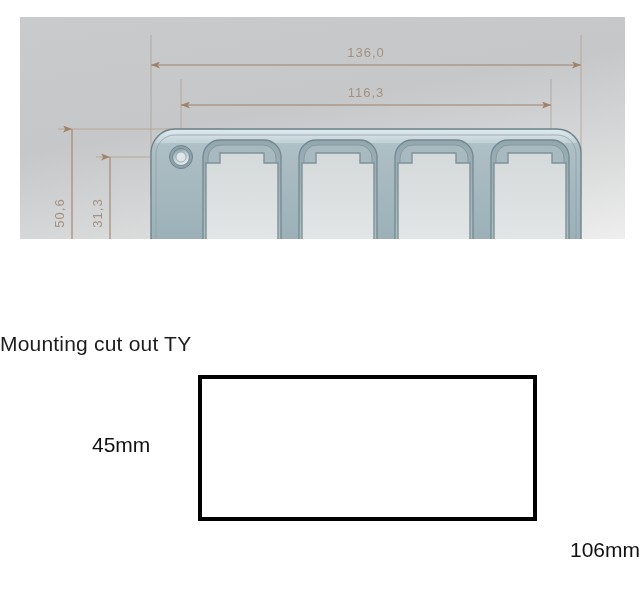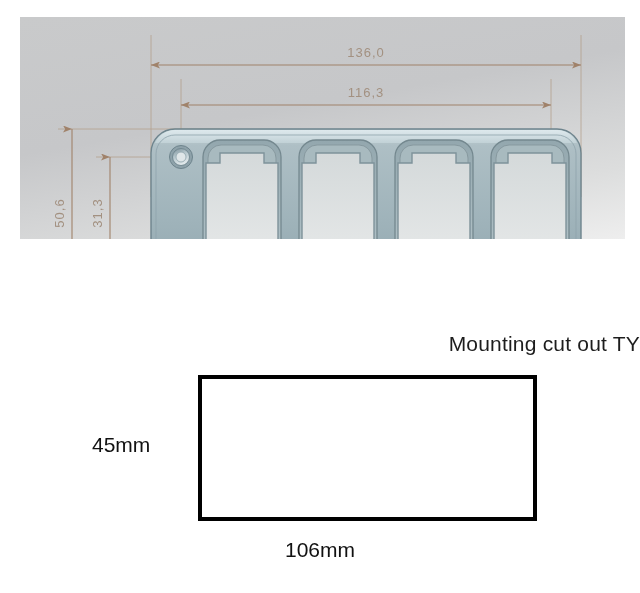--- a/index.html
+++ b/index.html
@@ -38,21 +38,21 @@
     top: 0;
     display: block;
   }
 
   
   .caption {
     position: absolute;
     left: 0;
     top: 332px;
     width: 640px;
-    text-align: right;
+    text-align: left;
     font-size: 21px;
     color: #1d1d1d;
     letter-spacing: 0.2px;
     font-family: "Liberation Sans", sans-serif;
   }
 
   
   .cutout-wrap {
     position: absolute;
     left: 0;
@@ -78,21 +78,21 @@
     font-size: 21px;
     color: #111111;
     font-family: "Liberation Sans", sans-serif;
     white-space: nowrap;
   }
   .label-width {
     position: absolute;
     left: 0;
     top: 172px;
     width: 640px;
-    text-align: center;
+    text-align: right;
     font-size: 21px;
     color: #111111;
     font-family: "Liberation Sans", sans-serif;
   }
 
   
   .dimtext {
     font-family: "Liberation Sans", sans-serif;
     font-size: 13px;
     fill: #a39181;

